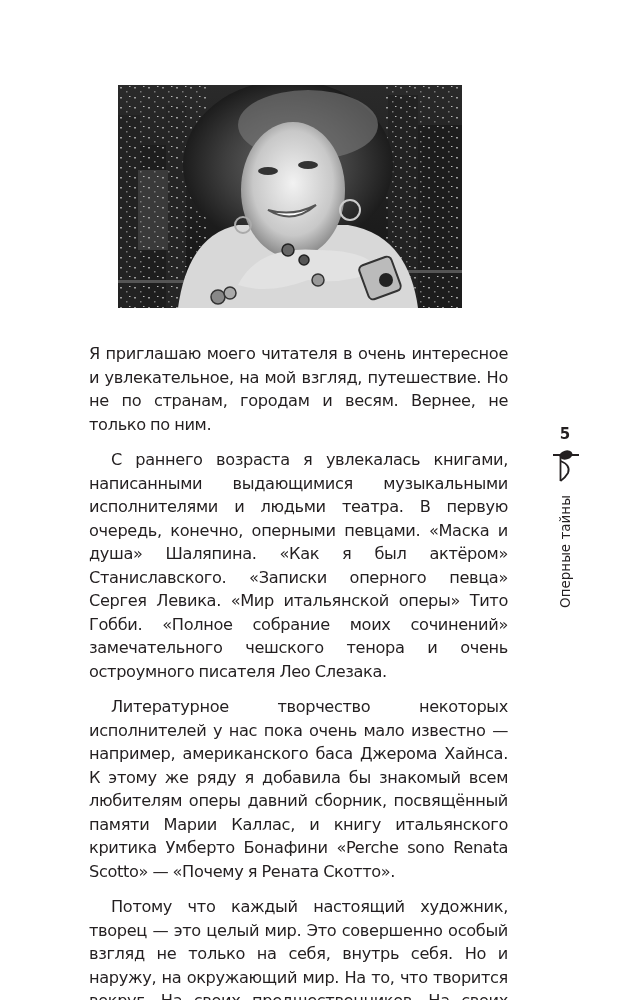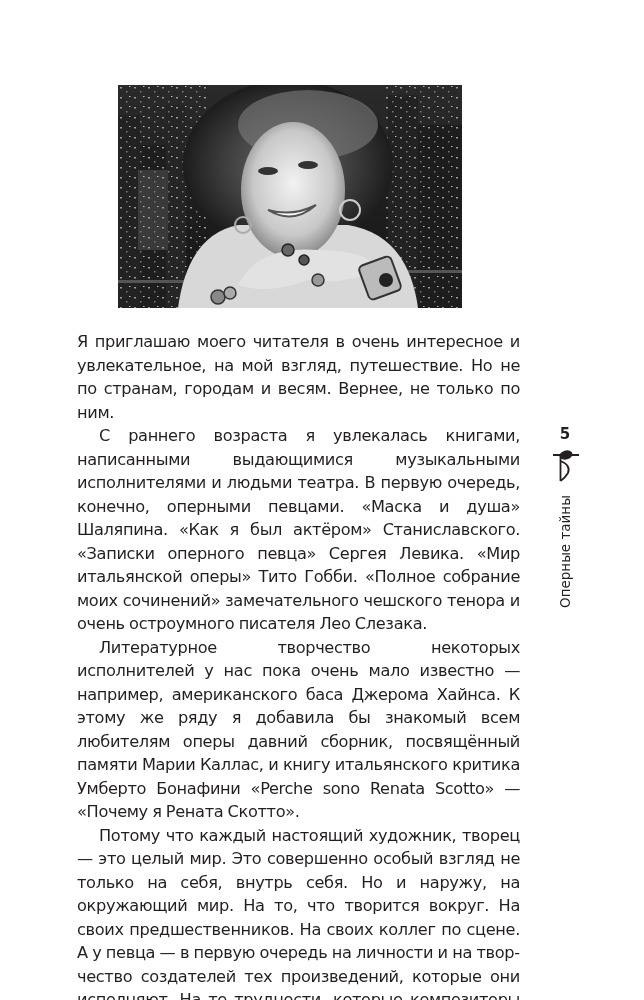--- a/index.html
+++ b/index.html
@@ -29,21 +29,21 @@
     position: absolute;
     left: 77px;
     top: 330px;
     width: 443px;
     font-size: 16.2px;
     line-height: 23.5px;
     letter-spacing: -0.35px;
     word-spacing: -0.5px;
   }
   .body-text p {
-    margin: 0;
+    margin: 12px;
     text-align: justify;
     text-indent: 22px;
     hyphens: manual;
   }
   .body-text p.first { text-indent: 0; }
   .side {
     position: absolute;
     left: 548px;
     top: 425px;
     width: 36px;

